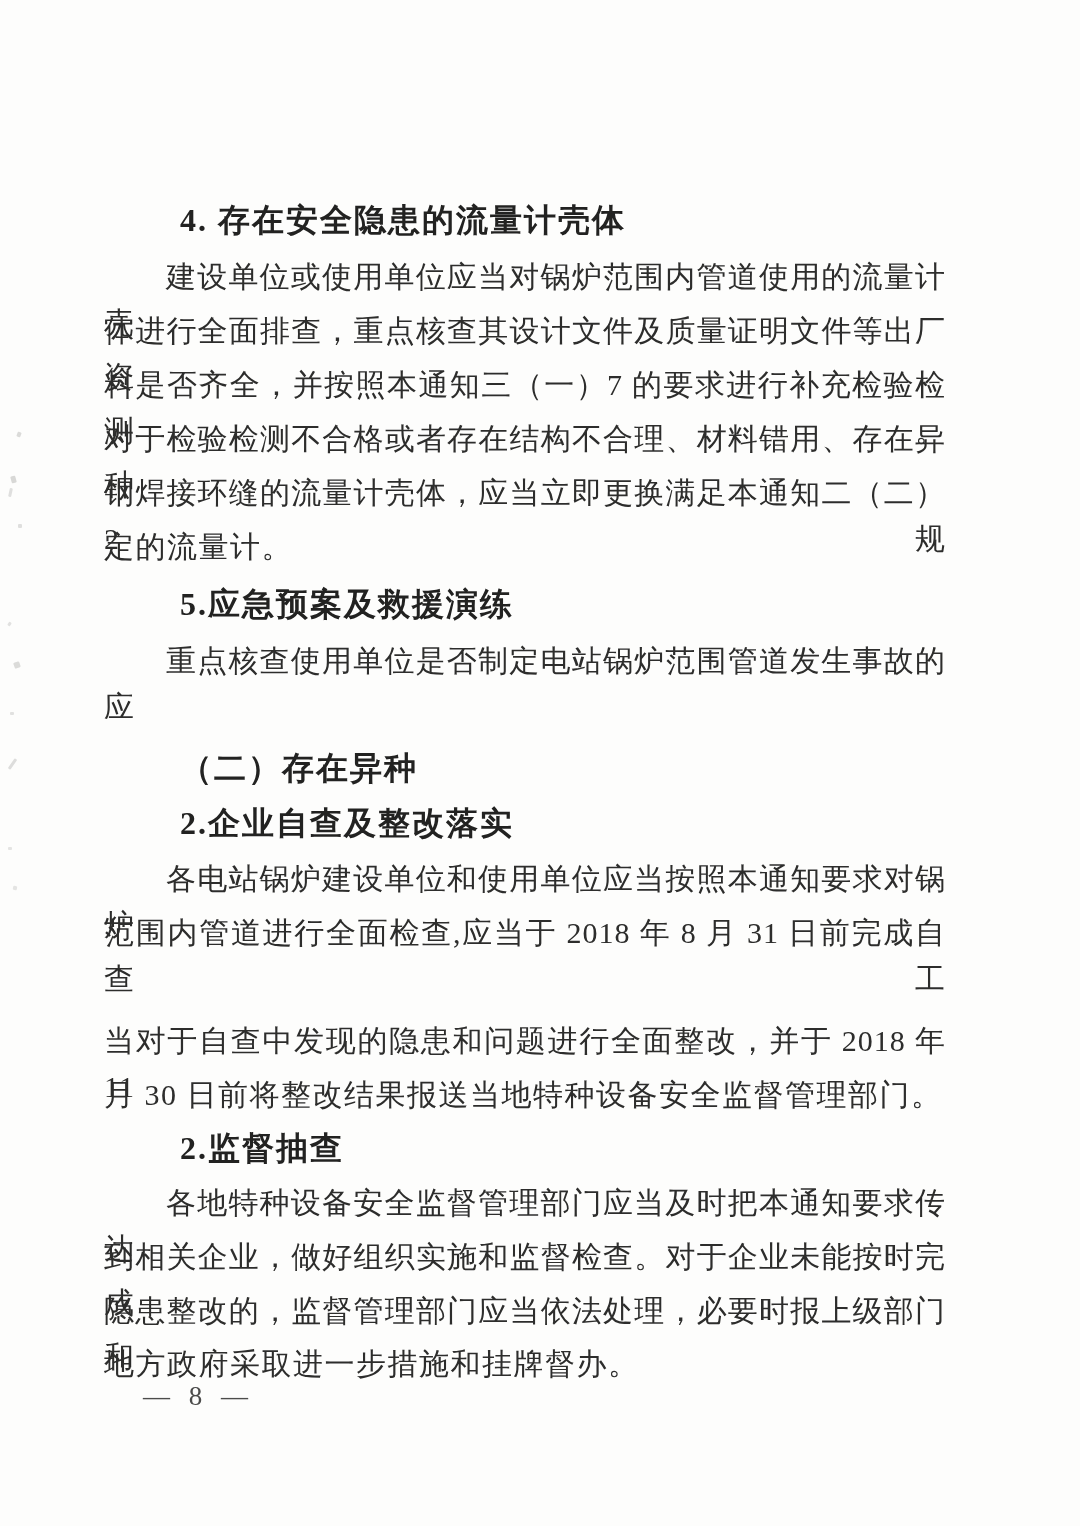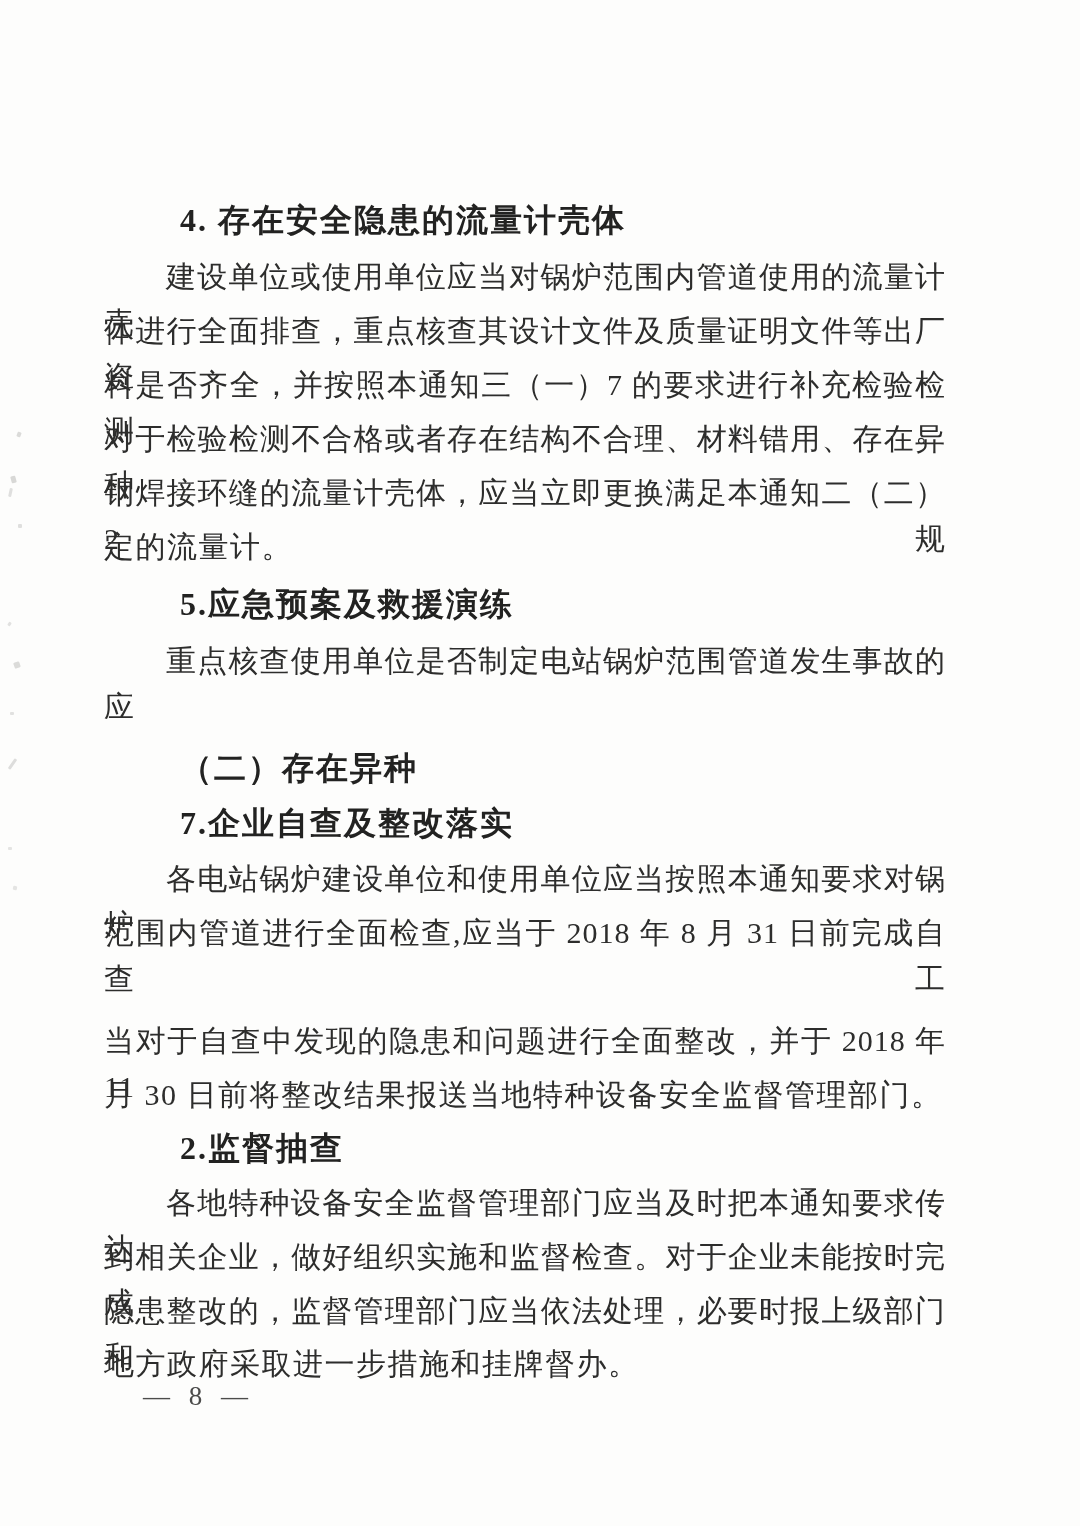--- a/index.html
+++ b/index.html
@@ -73,21 +73,21 @@
   <div class="line fill" style="top:362px">料是否齐全，并按照本通知三（一）7 的要求进行补充检验检测。</div>
   <div class="line fill" style="top:416px">对于检验检测不合格或者存在结构不合理、材料错用、存在异种</div>
   <div class="line fill" style="top:470px">钢焊接环缝的流量计壳体，应当立即更换满足本通知二（二）2 规</div>
   <div class="line last" style="top:524px">定的流量计。</div>
 
   <div class="heading" style="top:582px">5.应急预案及救援演练</div>
   <div class="line first fill" style="top:638px">重点核查使用单位是否制定电站锅炉范围管道发生事故的应</div>
 
   <div class="heading" style="top:746px">（二）存在异种</div>
 
-  <div class="heading" style="top:801px">7.企业自查及整改落实</div>
+  <div class="heading" style="top:801px">2.企业自查及整改落实</div>
   <div class="line first fill" style="top:856px">各电站锅炉建设单位和使用单位应当按照本通知要求对锅炉</div>
   <div class="line fill" style="top:910px">范围内管道进行全面检查,应当于 2018 年 8 月 31 日前完成自查工</div>
   <div class="line fill" style="top:1018px">当对于自查中发现的隐患和问题进行全面整改，并于 2018 年 11</div>
   <div class="line last" style="top:1072px">月 30 日前将整改结果报送当地特种设备安全监督管理部门。</div>
 
   <div class="heading" style="top:1126px">2.监督抽查</div>
   <div class="line first fill" style="top:1180px">各地特种设备安全监督管理部门应当及时把本通知要求传达</div>
   <div class="line fill" style="top:1234px">到相关企业，做好组织实施和监督检查。对于企业未能按时完成</div>
   <div class="line fill" style="top:1288px">隐患整改的，监督管理部门应当依法处理，必要时报上级部门和</div>
   <div class="line last" style="top:1341px">地方政府采取进一步措施和挂牌督办。</div>

